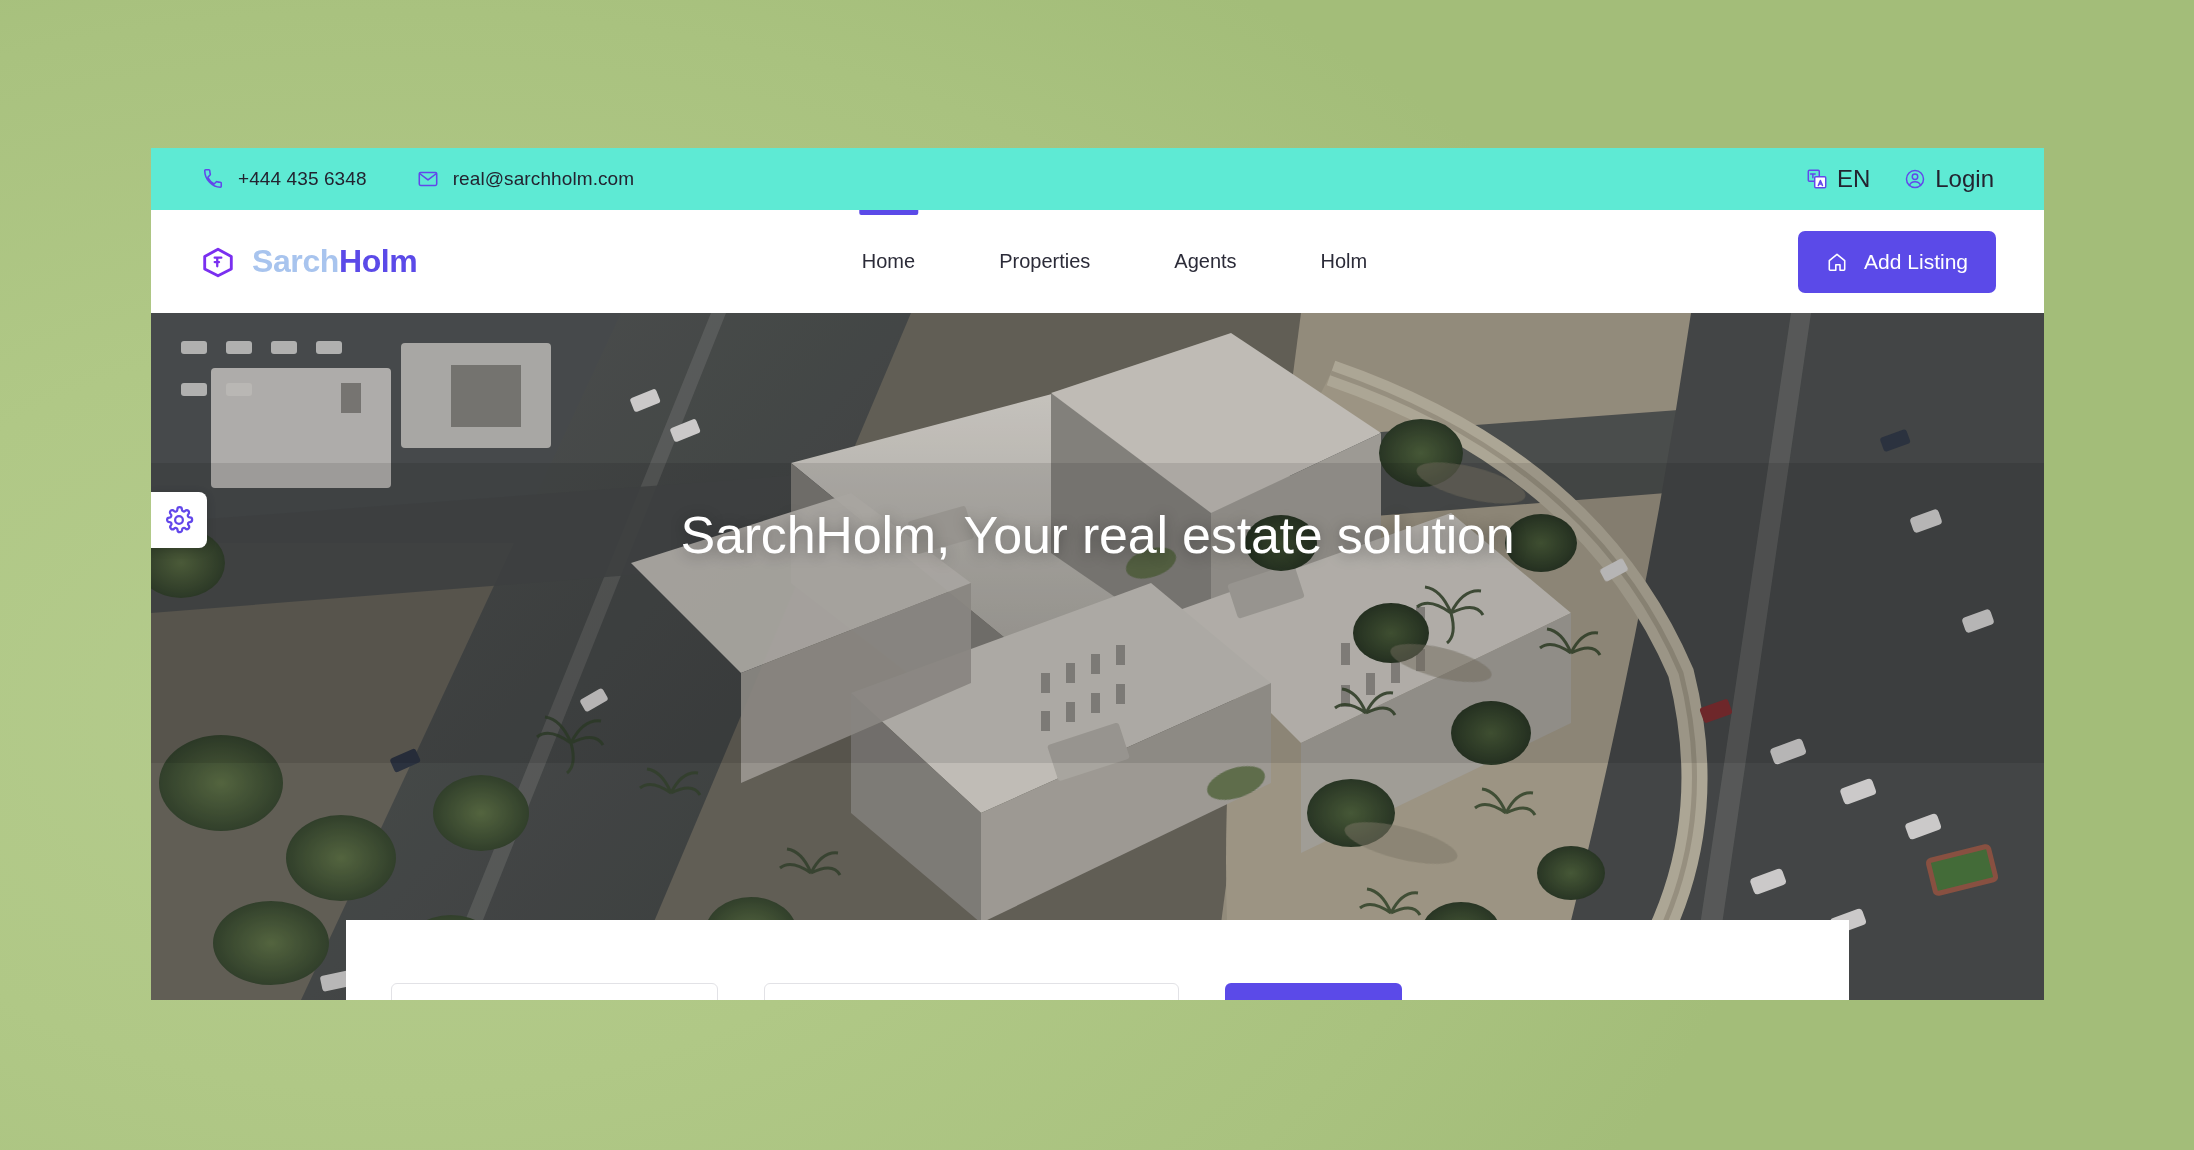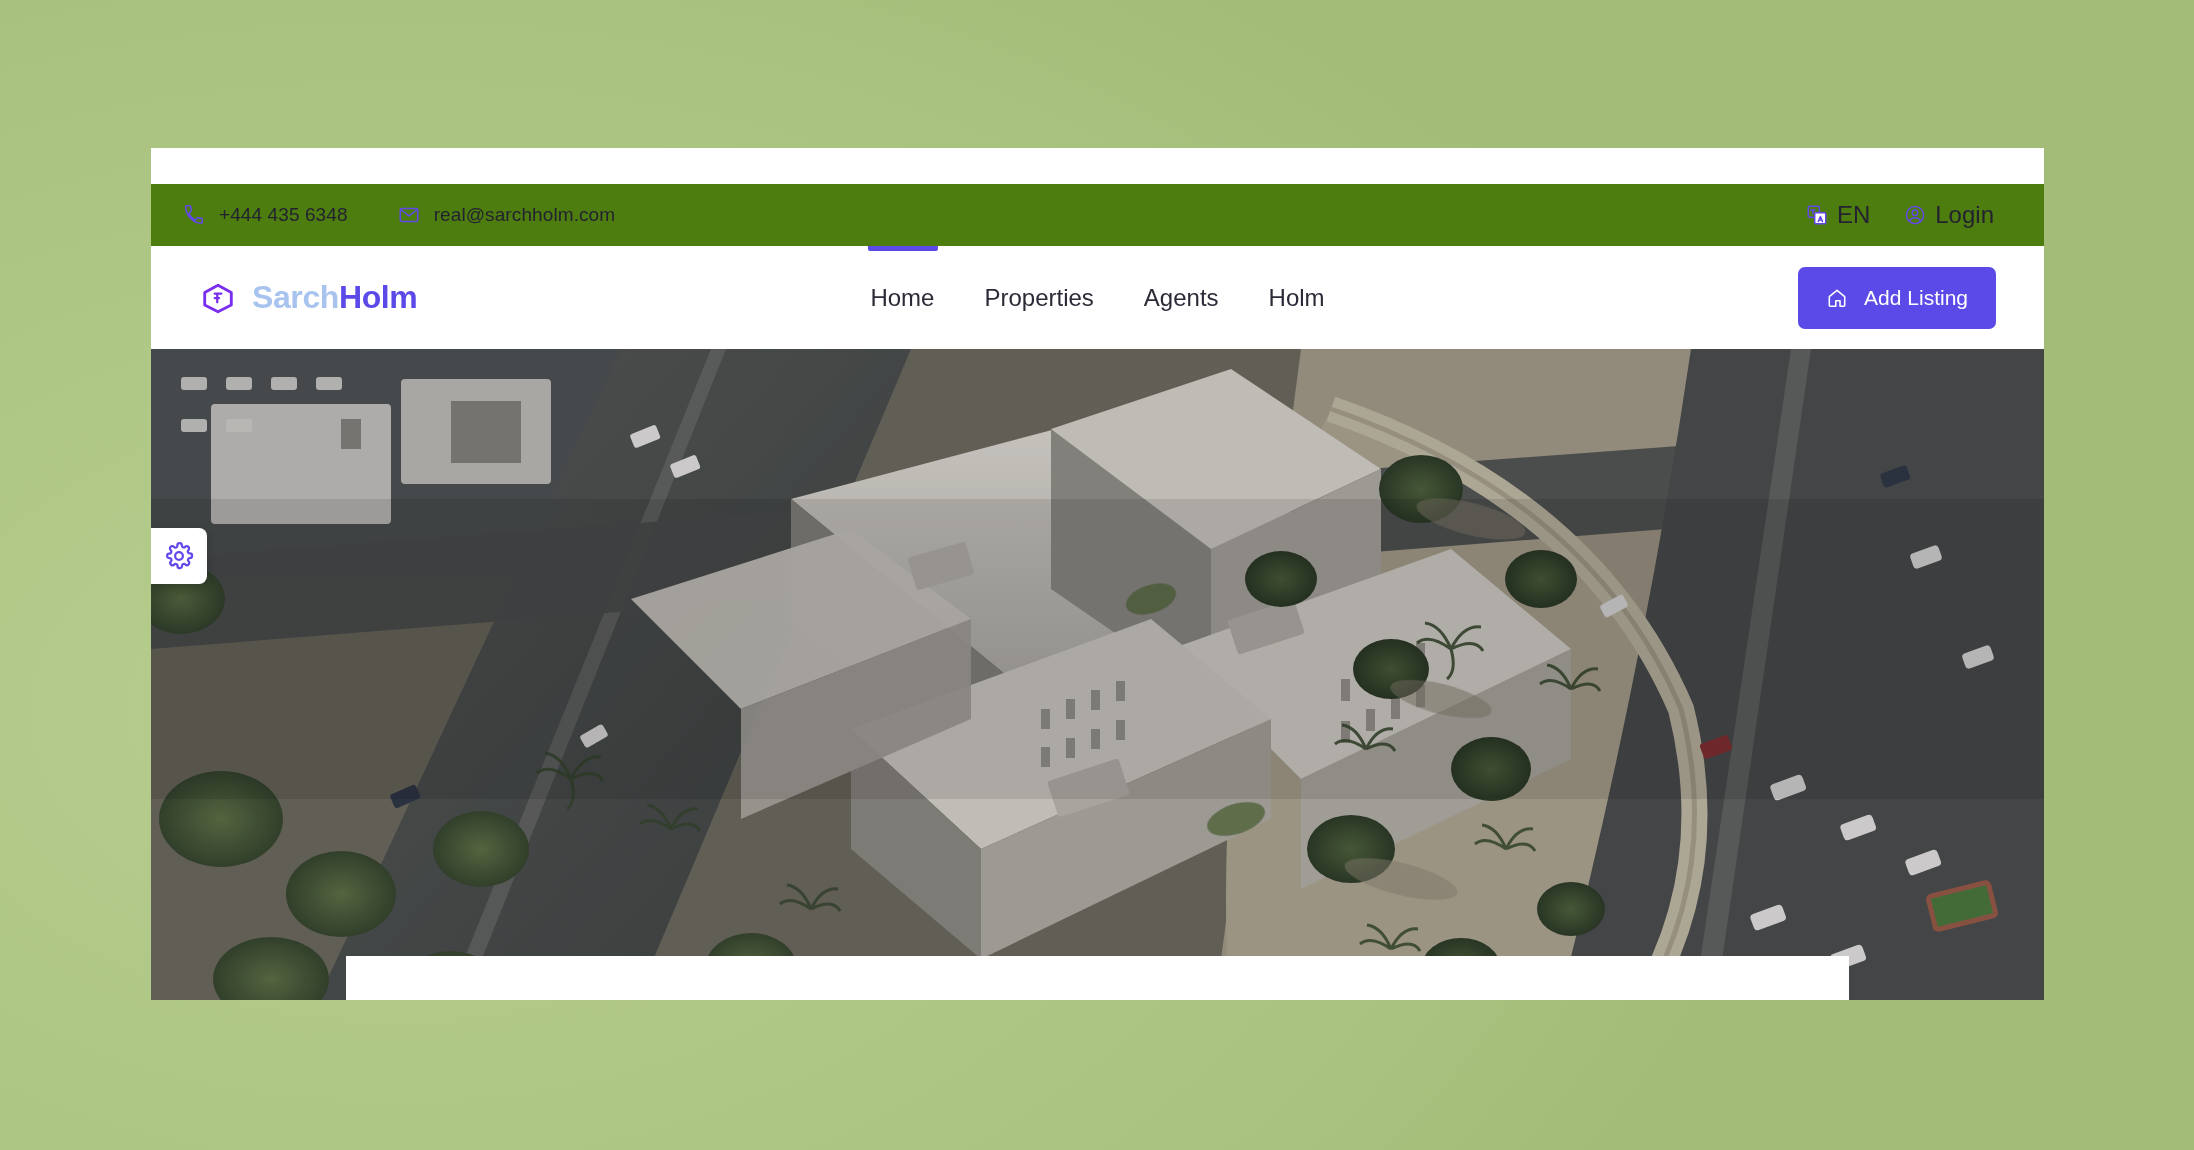--- a/index.html
+++ b/index.html
@@ -23,27 +23,26 @@
     top: 148px;
     width: 1893px;
     height: 852px;
     overflow: hidden;
     background: #ffffff;
   }
 
   
   .topbar {
     height: 62px;
-    background: #4d7c0f;
-    display: flex;
-    align-items: center;
-    padding: 0 50px 0 32px;
+    background: #5eead4;
+    display: flex;
+    align-items: center;
+    padding: 0 50px 0 51px;
     position: relative;
     z-index: 5;
-    margin-top: 36px;
   }
   .topbar-left { display: flex; align-items: center; gap: 50px; }
   .topbar-right { margin-left: auto; display: flex; align-items: center; gap: 34px; }
 
   .contact-item {
     display: flex;
     align-items: center;
     gap: 14px;
     font-size: 19px;
     color: #232330;
@@ -83,27 +82,28 @@
     position: absolute;
     left: 50%;
     transform: translateX(-50%);
     display: flex;
     align-items: center;
     gap: 50px;
     height: 100%;
   }
   .nav-item {
     position: relative;
-    font-size: 24px;
+    font-size: 20px;
     color: #2b2b38;
     height: 100%;
     display: flex;
     align-items: center;
     cursor: pointer;
     white-space: nowrap;
+    margin-left: 34px;
   }
   .nav-item.active::before {
     content: "";
     position: absolute;
     top: 0;
     left: -3px;
     right: -3px;
     height: 5px;
     background: #5b4ae8;
     border-radius: 0 0 2px 2px;
@@ -543,20 +543,21 @@
 
     <div class="settings-fab">
       <span class="ico">
         <svg width="30" height="30" viewBox="0 0 24 24" fill="none" stroke="#6247ea" stroke-width="1.8" stroke-linecap="round" stroke-linejoin="round">
           <circle cx="12" cy="12" r="3.1"></circle>
           <path d="M19.3 14.5a1.5 1.5 0 0 0 .3 1.65l.06.06a1.82 1.82 0 1 1-2.58 2.58l-.06-.06a1.5 1.5 0 0 0-1.65-.3 1.5 1.5 0 0 0-.91 1.37v.17a1.82 1.82 0 0 1-3.64 0v-.09a1.5 1.5 0 0 0-.98-1.37 1.5 1.5 0 0 0-1.65.3l-.06.06a1.82 1.82 0 1 1-2.58-2.58l.06-.06a1.5 1.5 0 0 0 .3-1.65 1.5 1.5 0 0 0-1.37-.91H4.3a1.82 1.82 0 1 1 0-3.64h.09a1.5 1.5 0 0 0 1.37-.98 1.5 1.5 0 0 0-.3-1.65l-.06-.06A1.82 1.82 0 1 1 7.98 4.8l.06.06a1.5 1.5 0 0 0 1.65.3h.07a1.5 1.5 0 0 0 .91-1.37V3.6a1.82 1.82 0 1 1 3.64 0v.09a1.5 1.5 0 0 0 .91 1.37 1.5 1.5 0 0 0 1.65-.3l.06-.06a1.82 1.82 0 1 1 2.58 2.58l-.06.06a1.5 1.5 0 0 0-.3 1.65v.07a1.5 1.5 0 0 0 1.37.91h.17a1.82 1.82 0 1 1 0 3.64h-.09a1.5 1.5 0 0 0-1.37.91z"></path>
         </svg>
       </span>
     </div>
 
+    <h1 class="hero-title">SarchHolm, Your real estate solution</h1>
 
     <div class="search-panel">
 
       <div class="select-field">
         
         
       </div>
 
       <div class="search-field">
         

